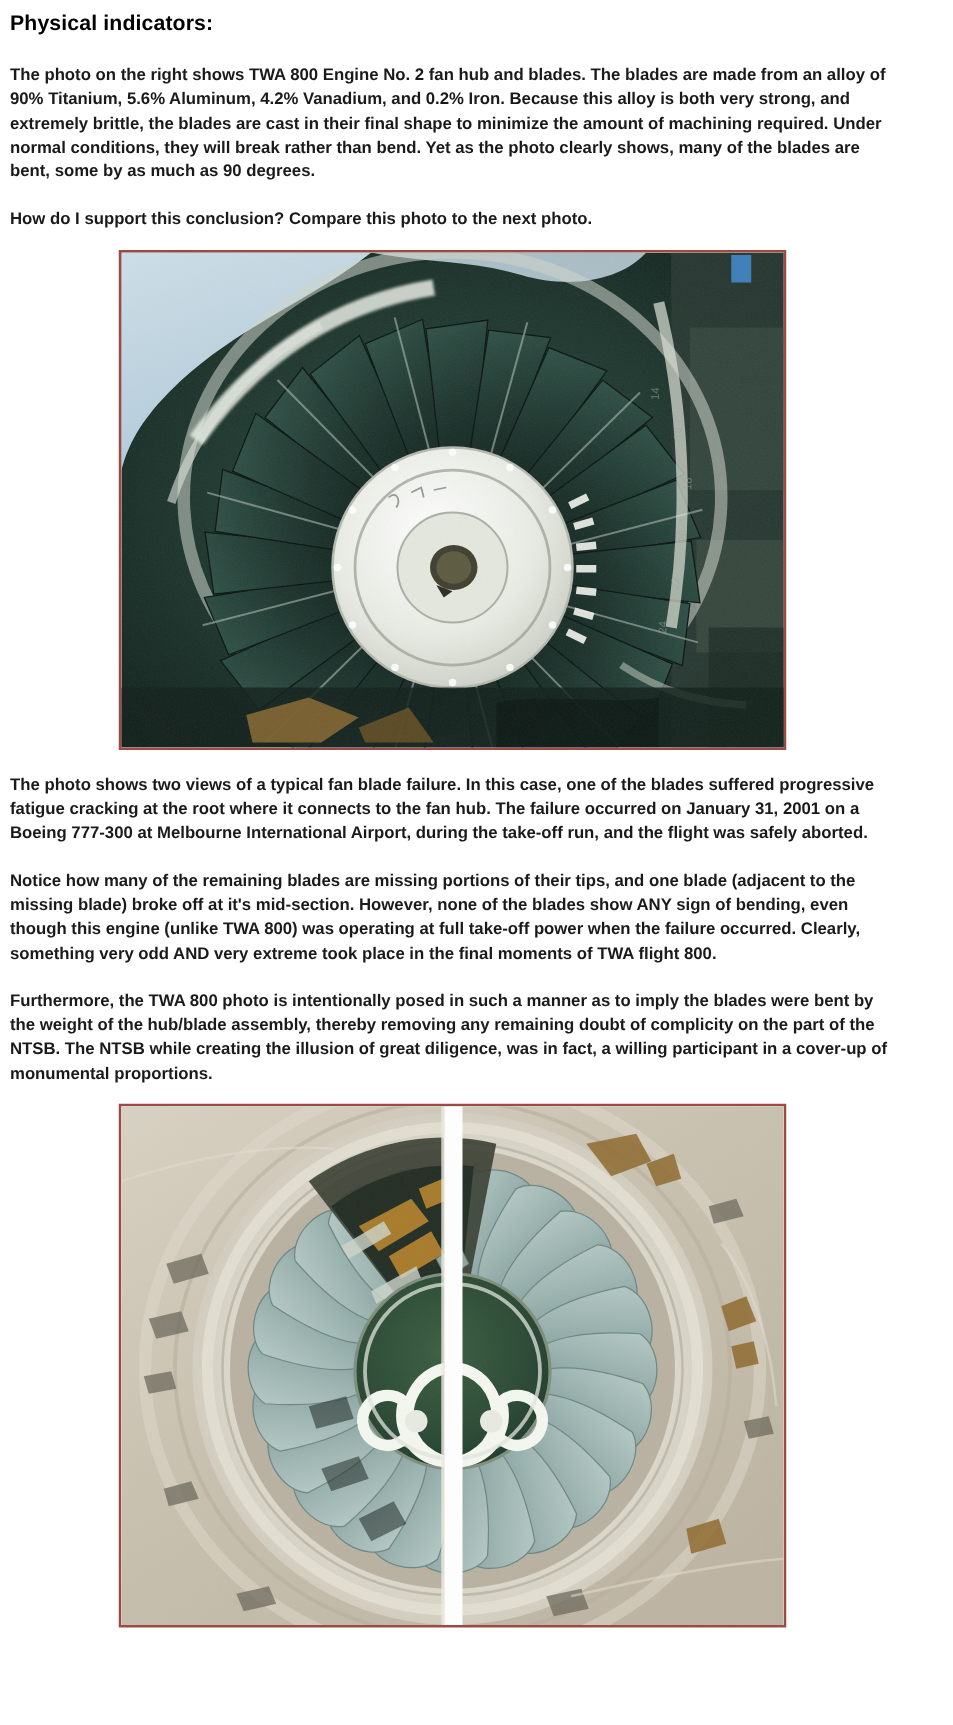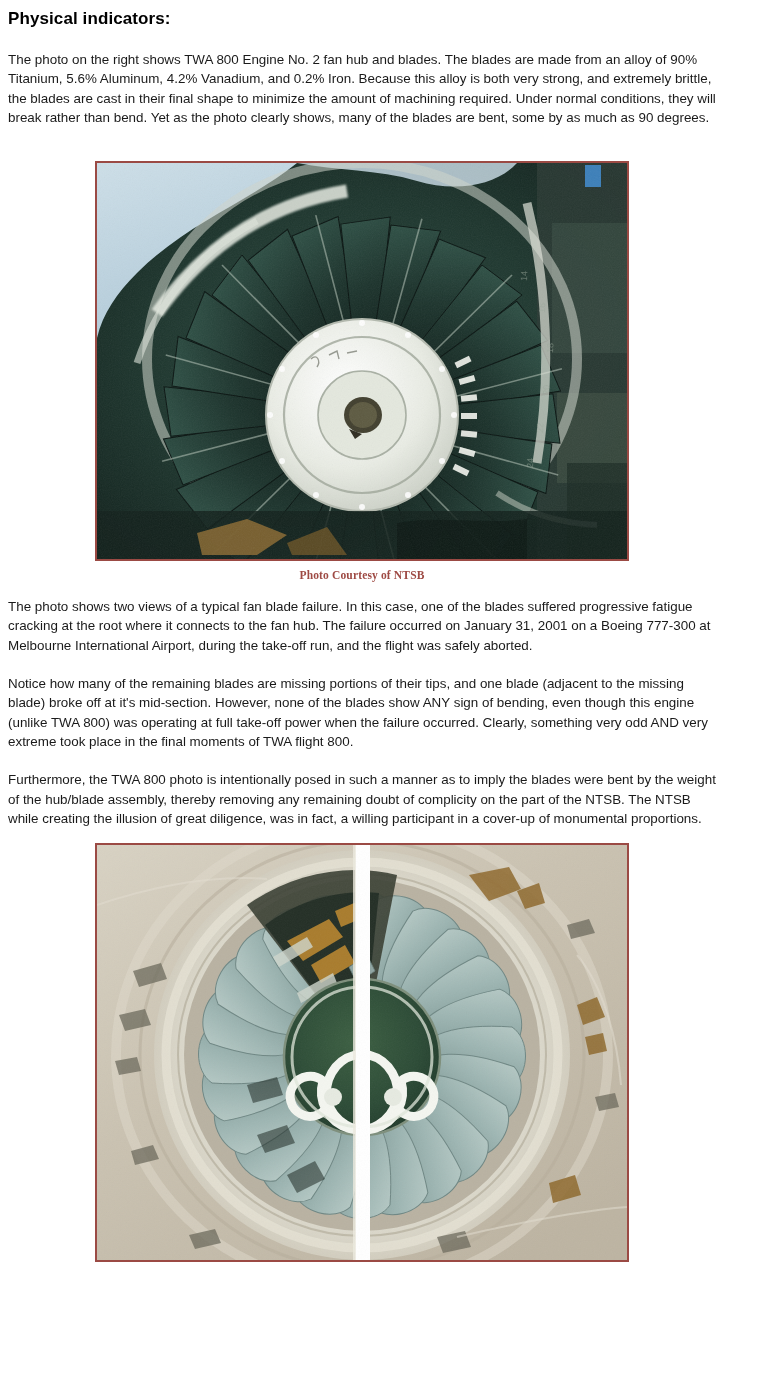--- a/index.html
+++ b/index.html
@@ -29,20 +29,21 @@
     letter-spacing: 0.1px;
     color: #000;
   }
   p.body-text {
     font-size: 13.4px;
     line-height: 19.3px;
     margin: 0;
     padding: 0;
     color: #1a1a1a;
     text-align: left;
+    font-weight: bold;
   }
   .gap-lg { height: 21px; }
   .gap-md { height: 19px; }
   .gap-sm { height: 15px; }
 
   .figure {
     width: 100%;
     display: block;
     text-align: center;
   }
@@ -75,20 +76,21 @@
 <div class="page">
 
   <h1 class="heading">Physical indicators:</h1>
 
   <div class="gap-lg"></div>
 
   <p class="body-text">The photo on the right shows TWA 800 Engine No. 2 fan hub and blades. The blades are made from an alloy of 90% Titanium, 5.6% Aluminum, 4.2% Vanadium, and 0.2% Iron. Because this alloy is both very strong, and extremely brittle, the blades are cast in their final shape to minimize the amount of machining required. Under normal conditions, they will break rather than bend. Yet as the photo clearly shows, many of the blades are bent, some by as much as 90 degrees.</p>
 
   <div class="gap-md"></div>
 
+  <p class="body-text">How do I support this conclusion? Compare this photo to the next photo.</p>
 
   <div class="gap-sm"></div>
 
   <div class="figure">
     <div class="photo-frame">
       <div class="photo">
         <svg class="photo-svg" width="530" height="396" viewBox="0 0 530 396" xmlns="http://www.w3.org/2000/svg" aria-hidden="true">
           <defs>
             <radialGradient id="p1bg" cx="50%" cy="50%" r="75%">
               <stop offset="0%" stop-color="#2c4a40"></stop>
@@ -243,21 +245,20 @@
             <rect x="0" y="348" width="530" height="48" fill="#13211c" opacity="0.85"></rect>
             <path d="M100,370 L150,356 L190,372 L160,392 L105,392 Z" fill="#8a6a32" opacity="0.85"></path>
             <path d="M190,380 L230,364 L250,392 L195,392 Z" fill="#6b5426" opacity="0.8"></path>
             <path d="M300,360 C340,352 390,362 430,356 L430,396 L300,396 Z" fill="#0c1713" opacity="0.7"></path>
 
             <rect width="530" height="396" filter="url(#p1grain)" fill="#808080" opacity="0.5"></rect>
           </g>
         </svg>
       </div>
     </div>
-    <div class="caption">Photo Courtesy of NTSB</div>
   </div>
 
   <div class="gap-sm"></div>
 
   <p class="body-text">The photo shows two views of a typical fan blade failure. In this case, one of the blades suffered progressive fatigue cracking at the root where it connects to the fan hub. The failure occurred on January 31, 2001 on a Boeing 777-300 at Melbourne International Airport, during the take-off run, and the flight was safely aborted.</p>
 
   <div class="gap-md"></div>
 
   <p class="body-text">Notice how many of the remaining blades are missing portions of their tips, and one blade (adjacent to the missing blade) broke off at it's mid-section. However, none of the blades show ANY sign of bending, even though this engine (unlike TWA 800) was operating at full take-off power when the failure occurred. Clearly, something very odd AND very extreme took place in the final moments of TWA flight 800.</p>
 

